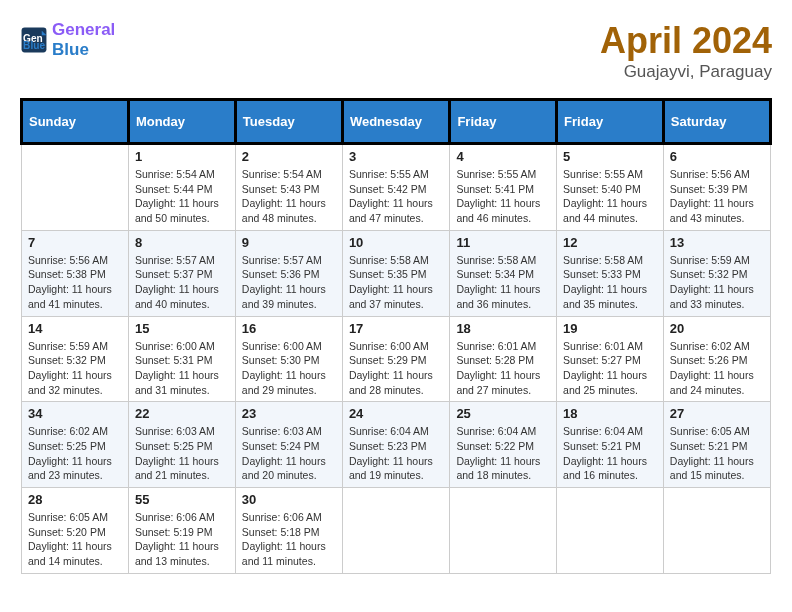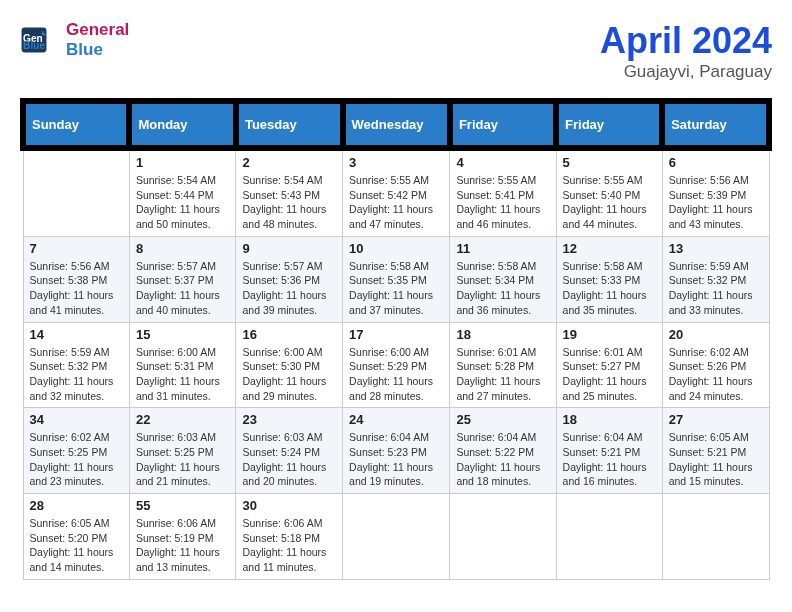--- a/index.html
+++ b/index.html
@@ -12,51 +12,51 @@
     }
     .header {
       display: flex;
       justify-content: space-between;
       align-items: flex-start;
       margin-bottom: 16px;
     }
     .logo {
       display: flex;
       align-items: center;
-      gap: 18px;
+      gap: 4px;
     }
     .logo-icon {
       width: 28px;
       height: 28px;
     }
     .title-block {
       text-align: right;
     }
     .month-title {
       font-size: 36px;
       font-weight: bold;
-      color: #1d4ed8;
+      color: #a16207;
     }
     .subtitle {
       font-size: 17px;
       color: #555;
     }
     table {
       width: 100%;
       border-collapse: collapse;
       font-size: 11px;
     }
     thead tr th {
       background-color: #2a7dc9;
       color: #fff;
       text-align: left;
       padding: 13px 6px;
       font-size: 13px;
       font-weight: bold;
-      border: 6px solid #000000;
+      border: 3px solid #000000;
     }
     tbody tr td {
       border: 1px solid #ccc;
       vertical-align: top;
       padding: 4px 6px;
       min-height: 80px;
       height: 85px;
       width: 108px;
     }
     .day-number {
@@ -85,21 +85,21 @@
 
 <div class="header">
   <div class="logo">
     <svg class="logo-icon" viewBox="0 0 36 36">
       <rect x="2" y="2" width="32" height="32" rx="4" fill="#1a3a5c"></rect>
       <text x="4" y="20" font-family="Arial" font-weight="bold" font-size="13" fill="white">Gen</text>
       <text x="4" y="30" font-family="Arial" font-weight="bold" font-size="13" fill="#2a7dc9">Blue</text>
       <polygon points="28,6 34,12 28,12" fill="#2a7dc9"></polygon>
     </svg>
     <div>
-      <div style="font-size:17px; font-weight:bold; color:#be185d; line-height:1.15;">General</div>
+      <div style="font-size:17px; font-weight:bold; color:#8b5cf6; line-height:1.15;">General</div>
       <div style="font-size:17px; font-weight:bold; color:#2a7dc9; line-height:1.15;">Blue</div>
     </div>
   </div>
   <div class="title-block">
     <div class="month-title">April 2024</div>
     <div class="subtitle">Guajayvi, Paraguay</div>
   </div>
 </div>
 
 <table>

